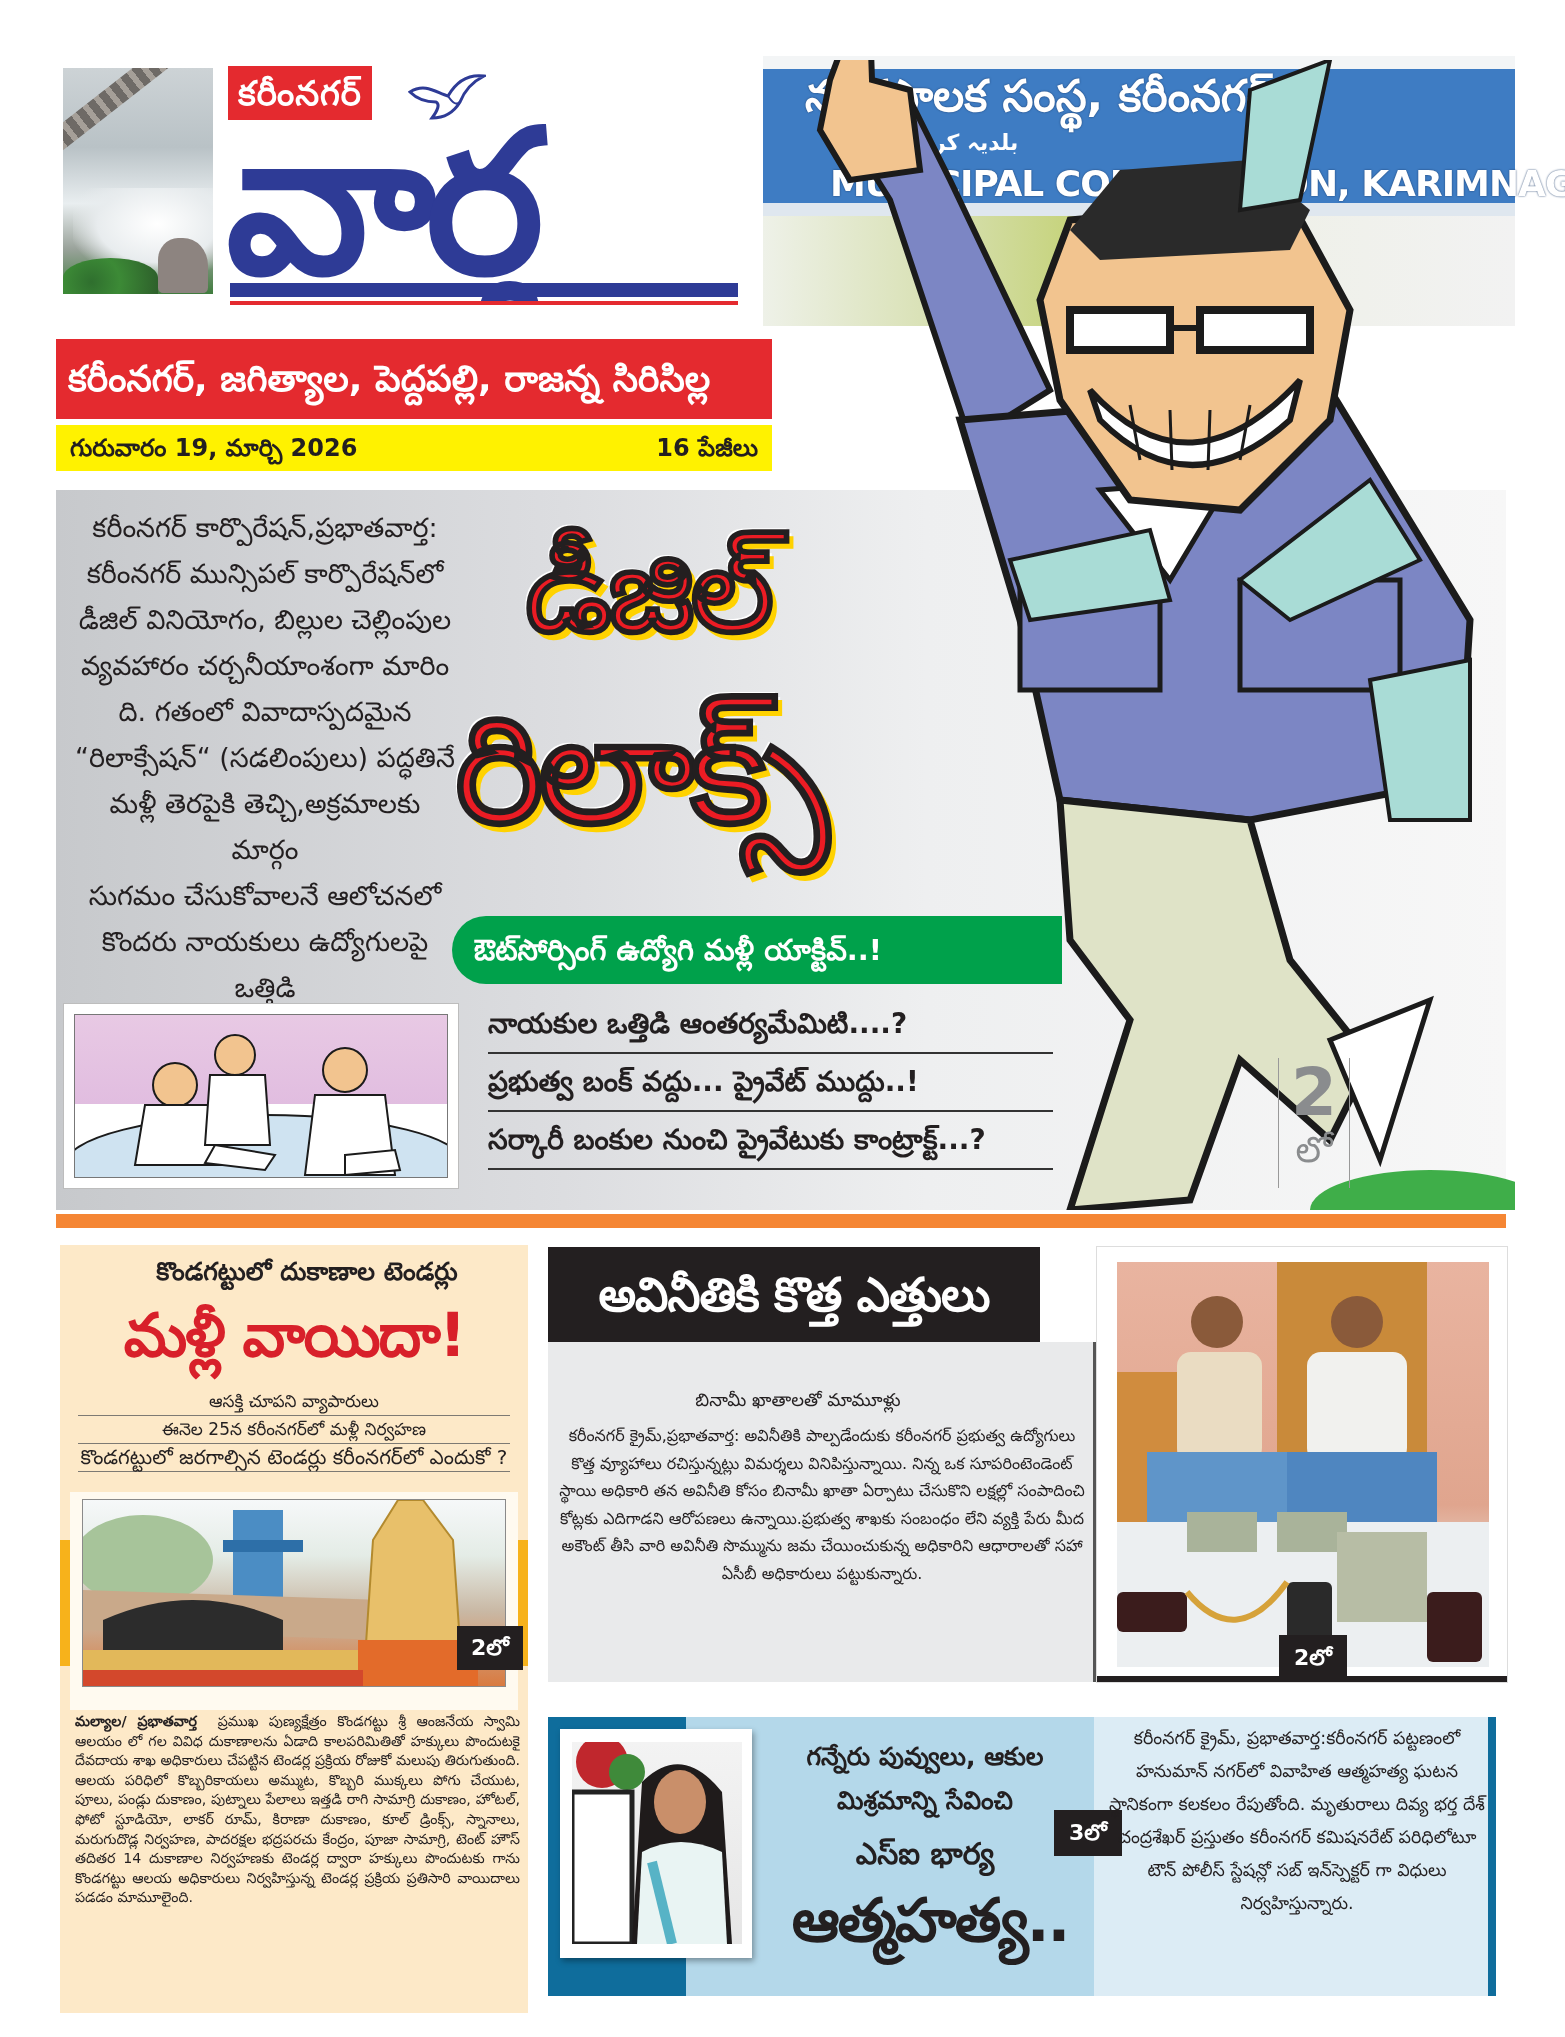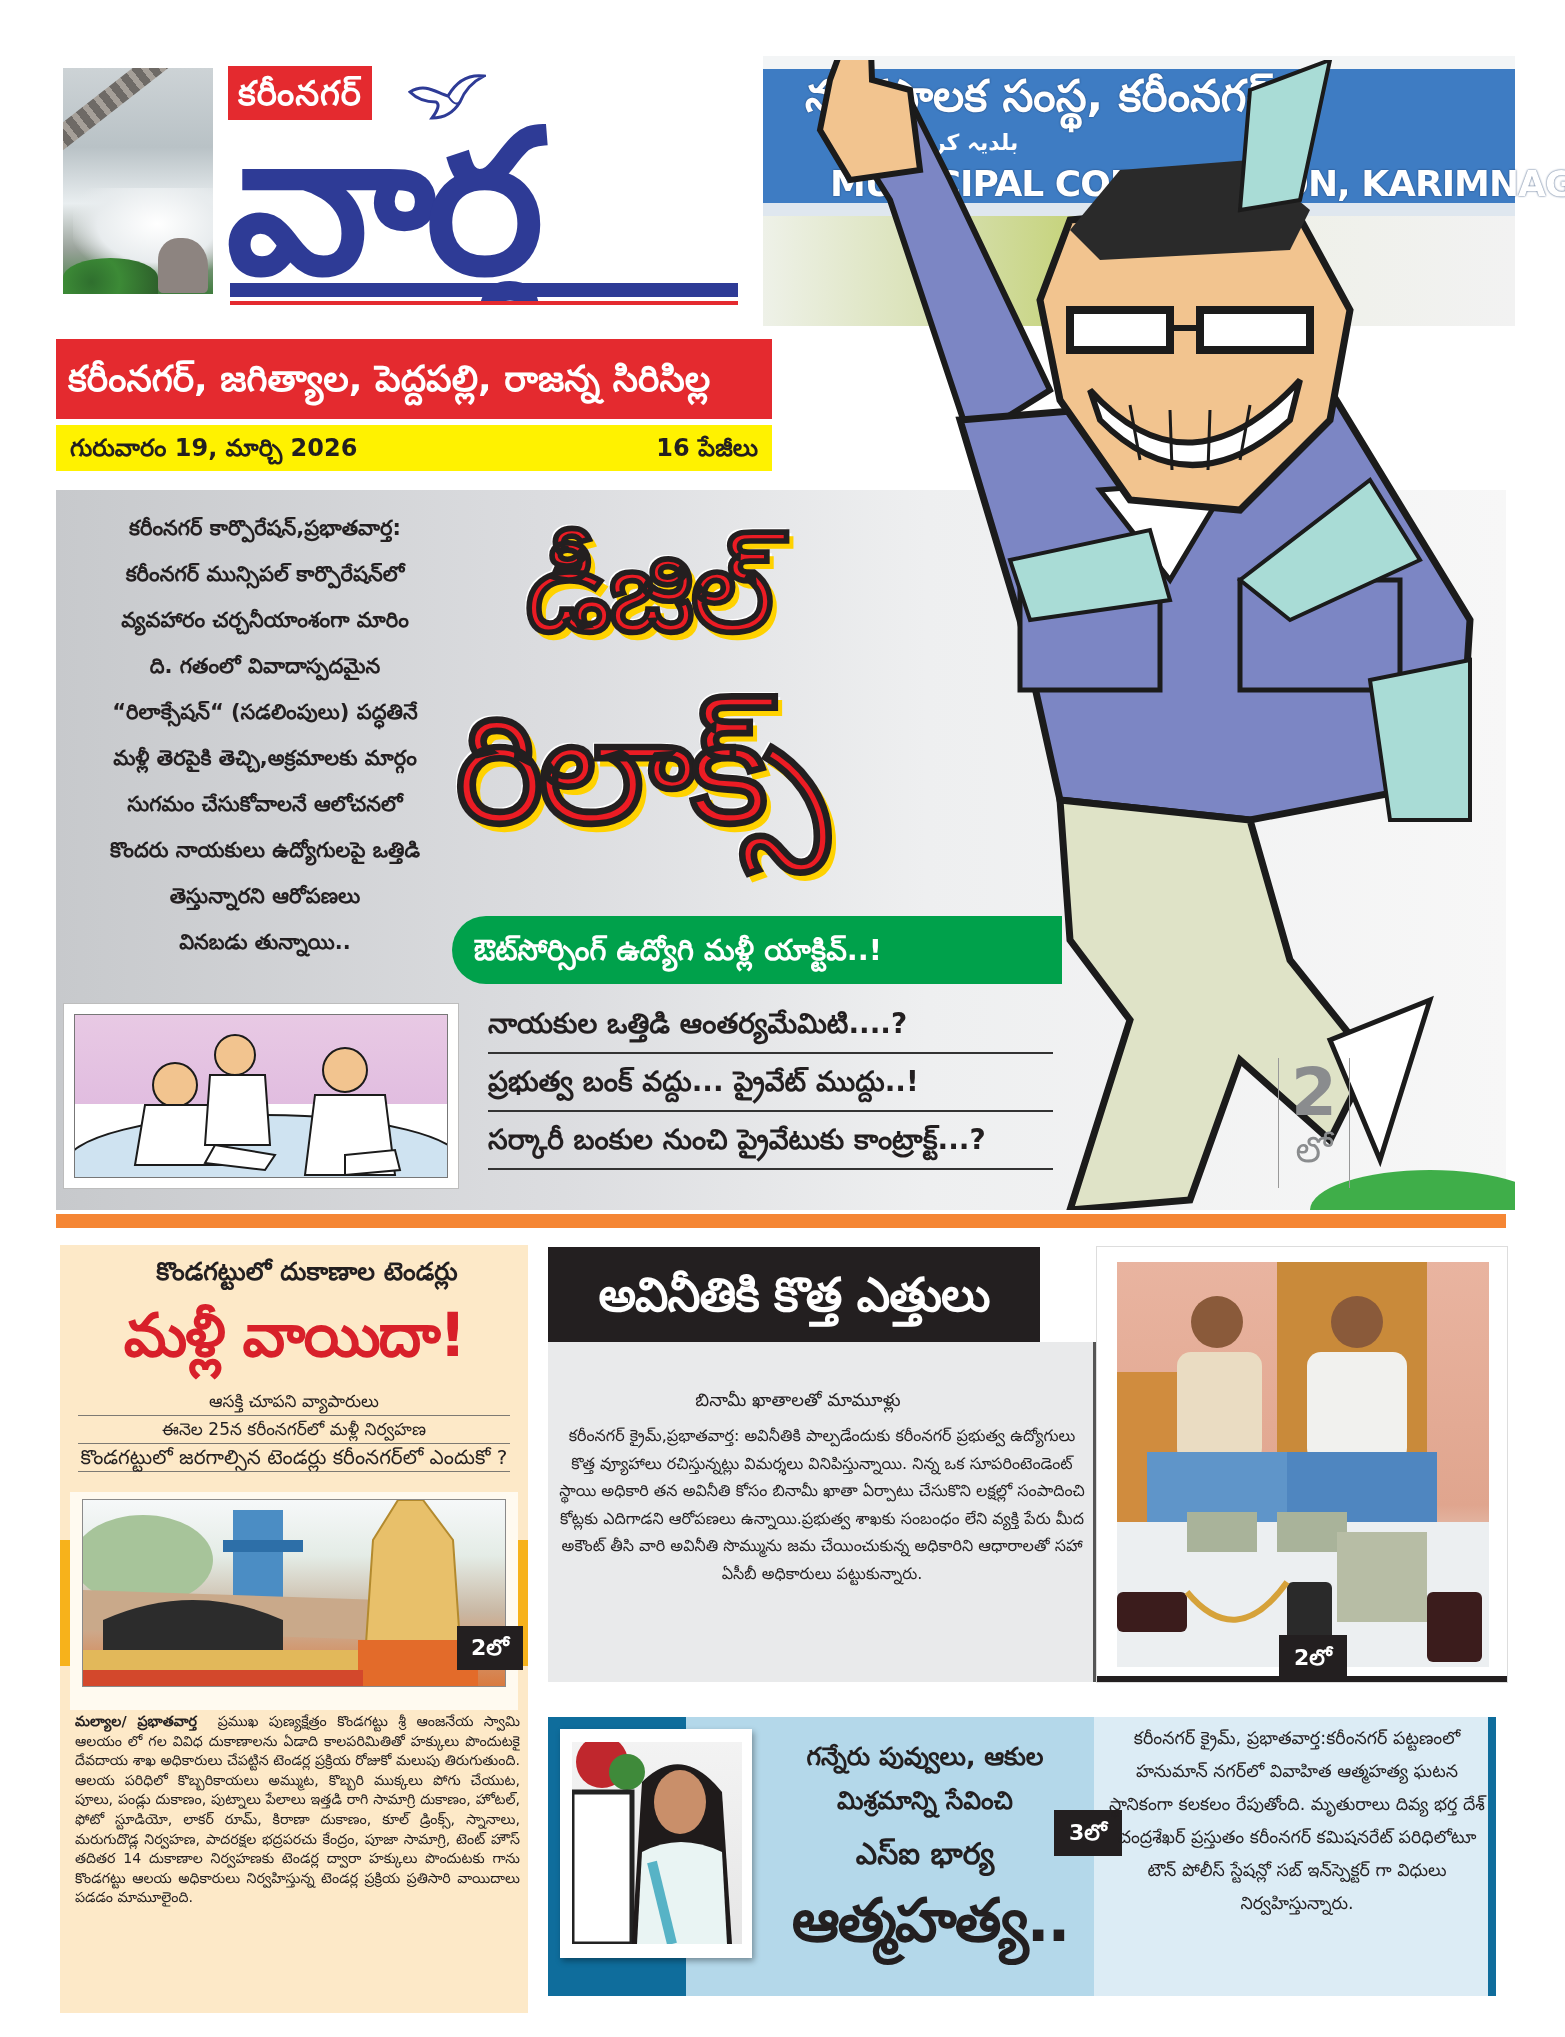--- a/index.html
+++ b/index.html
@@ -87,21 +87,21 @@
   .headline-panel {
     left: 56px; top: 490px; width: 1450px; height: 720px;
     background: linear-gradient(90deg, #c7c9cc 0%, #dcdde0 35%, #eeeff0 60%, #f7f7f7 100%);
   }
 
   
   .cartoon { left: 770px; top: 60px; width: 745px; height: 1150px; pointer-events: auto; }
 
   .intro-text {
     left: 75px; top: 505px; width: 380px;
-    font-weight: bold; font-size: 21px; line-height: 46px; text-align: center; color: #231f20;
+    font-weight: normal; font-size: 27px; line-height: 46px; text-align: center; color: #231f20;
   }
 
   .mega-1, .mega-2 {
     color: #ec1c24; font-weight: bold; white-space: nowrap;
     -webkit-text-stroke: 2px #231f20;
     text-shadow: 5px 6px 0 #ffd200, 3px 3px 0 #ffffff, -2px -2px 0 #ffffff;
   }
   .mega-1 { left: 525px; top: 520px; font-size: 118px; line-height: 140px; letter-spacing: -4px; }
   .mega-2 { left: 455px; top: 680px; font-size: 150px; line-height: 180px; letter-spacing: -6px; }
 
@@ -302,20 +302,21 @@
 
   <path d="M600 620 L700 600 L700 760 L620 760 Z" fill="#a9dcd6" stroke="#1b1b1b" stroke-width="4"></path>
   <path d="M560 980 L660 940 L610 1100 Z" fill="#ffffff" stroke="#1b1b1b" stroke-width="5"></path>
 
   <ellipse cx="660" cy="1150" rx="120" ry="40" fill="#3fae49"></ellipse>
 </svg>
 
 <div class="abs intro-text">
   <div>కరీంనగర్ కార్పొరేషన్,ప్రభాతవార్త:</div>
   <div>కరీంనగర్ మున్సిపల్ కార్పొరేషన్‌లో</div>
+  <div>డీజిల్ వినియోగం, బిల్లుల చెల్లింపుల</div>
   <div>వ్యవహారం చర్చనీయాంశంగా మారిం</div>
   <div>ది. గతంలో వివాదాస్పదమైన</div>
   <div>“రిలాక్సేషన్“ (సడలింపులు) పద్ధతినే</div>
   <div>మళ్లీ తెరపైకి తెచ్చి,అక్రమాలకు మార్గం</div>
   <div>సుగమం చేసుకోవాలనే ఆలోచనలో</div>
   <div>కొందరు నాయకులు  ఉద్యోగులపై ఒత్తిడి</div>
   <div>తెస్తున్నారని ఆరోపణలు</div>
   <div>వినబడు తున్నాయి..</div>
 </div>
 

